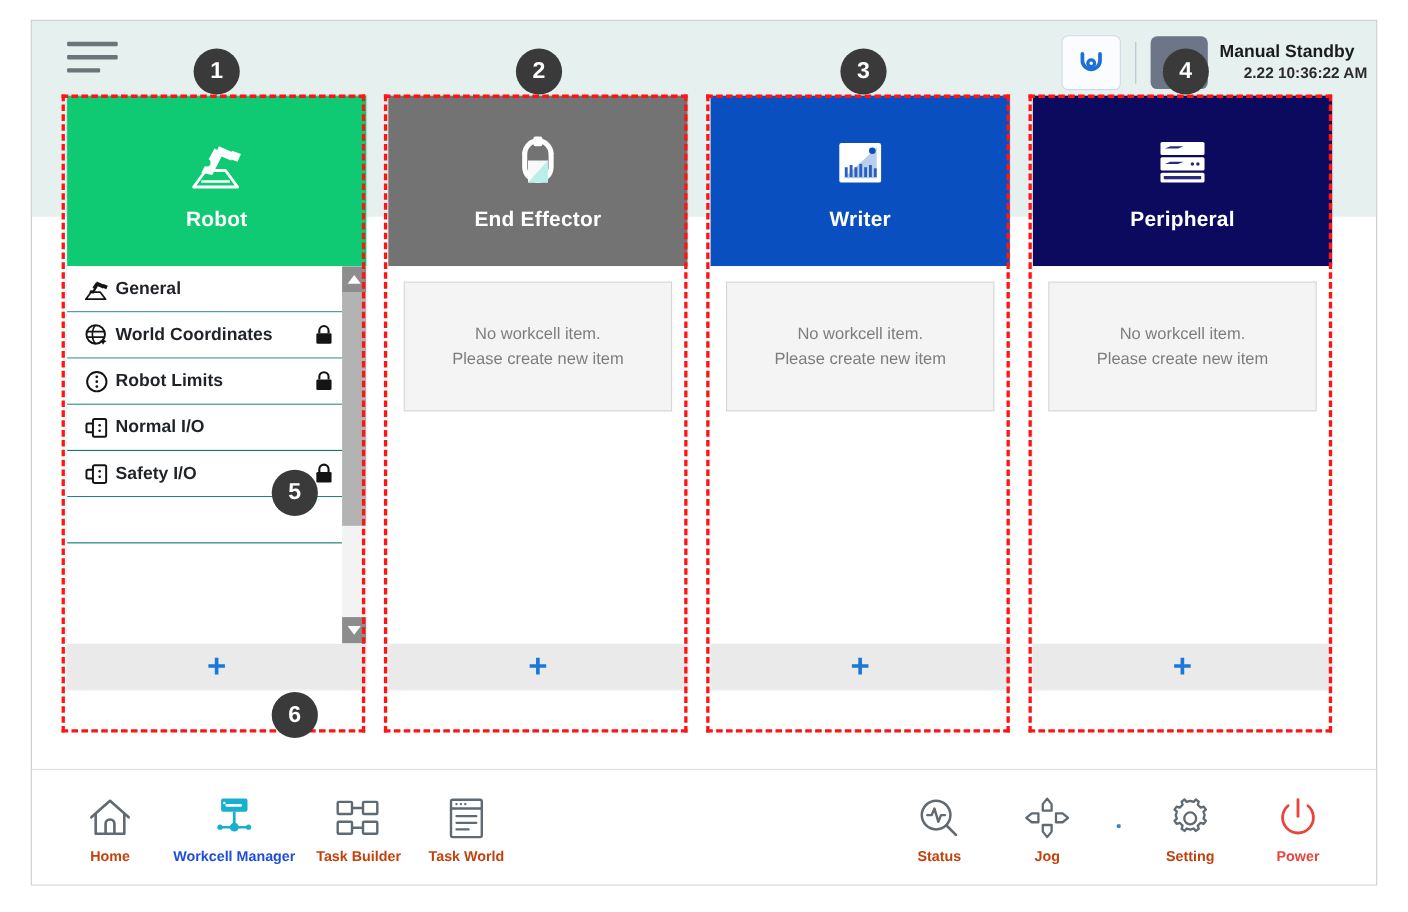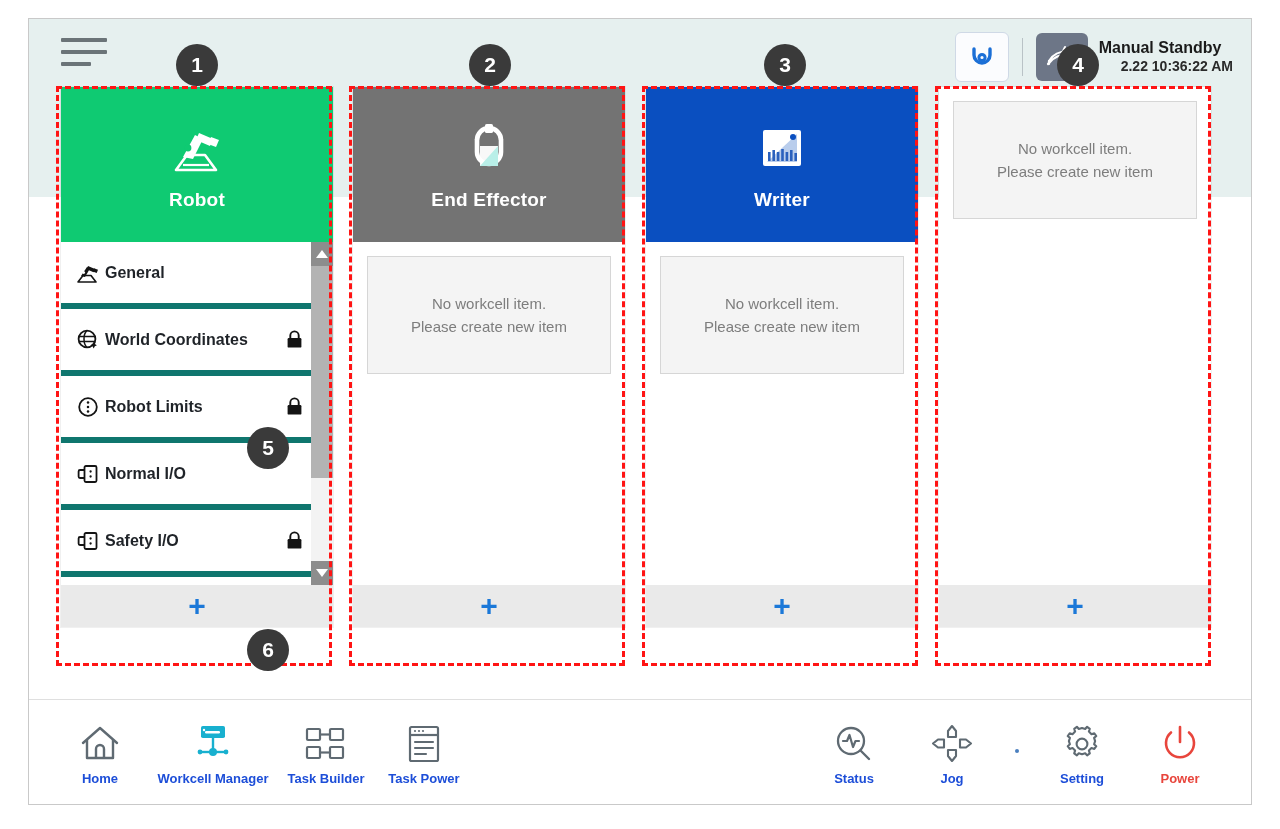--- a/index.html
+++ b/index.html
@@ -28,21 +28,21 @@
     position:absolute;left:32px;top:19px;width:46px;height:36px;
     cursor:pointer;
   }
   .hamburger i{display:block;height:4px;background:#6b7478;border-radius:1px;margin-bottom:8px;}
   .hamburger i:nth-child(1){width:46px;}
   .hamburger i:nth-child(2){width:46px;}
   .hamburger i:nth-child(3){width:30px;}
 
   
   .hdr-right{
-    position:absolute;right:18px;top:12px;display:flex;align-items:center;height:52px;
+    position:absolute;right:8px;top:12px;display:flex;align-items:center;height:52px;
   }
   .mode-btn{
     width:52px;height:48px;background:#fbfcfe;border:1px solid #cfd9e6;border-radius:6px;
     display:flex;align-items:center;justify-content:center;cursor:pointer;
   }
   .hdr-div{width:1px;height:38px;background:#b9c2c6;margin:0 13px;}
   .hand-btn{
     width:52px;height:48px;background:#6d7687;border-radius:6px;
     display:flex;align-items:center;justify-content:center;cursor:pointer;
   }
@@ -82,22 +82,22 @@
   .empty-box{
     margin:14px 14px 0 14px;height:116px;border:1px solid #d6d6d6;background:#f4f4f4;
     display:flex;flex-direction:column;align-items:center;justify-content:center;
     color:#7d7d7d;font-size:15px;line-height:1.55;text-align:center;
   }
 
   
   .list-wrap{position:absolute;inset:0;}
   .list{position:absolute;left:0;top:0;right:22px;bottom:0;overflow:hidden;}
   .list-item{
-    height:67px;display:flex;align-items:center;padding:0 8px 0 10px;
-    border-bottom:6px solid #0f766e;box-sizing:border-box;cursor:pointer;background:#fff;
+    height:42px;display:flex;align-items:center;padding:0 8px 0 10px;
+    border-bottom:1px solid #0f766e;box-sizing:border-box;cursor:pointer;background:#fff;
   }
   .li-icon{width:34px;flex:0 0 34px;display:flex;align-items:center;justify-content:center;}
   .li-label{flex:1 1 auto;font-size:16px;font-weight:bold;color:#1f2328;white-space:nowrap;}
   .li-lock{width:22px;flex:0 0 22px;display:flex;align-items:center;justify-content:flex-end;}
 
   
   .sbar{position:absolute;right:0;top:0;width:22px;bottom:0;background:#f3f3f3;}
   .sbar-btn{
     position:absolute;left:0;width:22px;height:24px;background:#8d8d8d;
     display:flex;align-items:center;justify-content:center;cursor:pointer;
@@ -117,21 +117,21 @@
     background:#ffffff;border-top:1px solid #dfdfdf;box-sizing:border-box;
     display:flex;align-items:center;
   }
   .nav-left{display:flex;margin-left:22px;}
   .nav-right{display:flex;margin-left:auto;margin-right:22px;align-items:center;}
   .nav-item{
     width:98px;display:flex;flex-direction:column;align-items:center;justify-content:center;
     cursor:pointer;user-select:none;
   }
   .nav-item .ni-icon{height:46px;display:flex;align-items:flex-end;justify-content:center;}
-  .nav-item .ni-label{margin-top:7px;font-size:13px;font-weight:bold;color:#1d4ed8;white-space:nowrap;}
+  .nav-item .ni-label{margin-top:7px;font-size:13px;font-weight:bold;color:#c2410c;white-space:nowrap;}
   .nav-item.active .ni-label{color:#1d4ed8;}
   .nav-item.power .ni-label{color:#e8453c;}
   .nav-item.wide{width:128px;}
   .nav-dot{width:4px;height:4px;border-radius:50%;background:#4a7fbf;margin:0 14px 2px 14px;}
 
   
   .anno{position:absolute;border:3px dashed #ff1414;box-sizing:border-box;pointer-events:none;}
   .badge{
     position:absolute;width:42px;height:42px;border-radius:50%;background:#3a3a3a;
     color:#ffffff;font-size:21px;font-weight:bold;
@@ -354,20 +354,35 @@
             <div>No workcell item.</div>
             <div>Please create new item</div>
           </div>
         </div>
         <div class="panel-foot">
           <span class="plus">+</span>
         </div>
       </div>
 
       <div class="panel p4">
+        <div class="panel-head" style="background:#0b0a5e;">
+          <div class="ph-icon">
+            <svg width="52" height="46" viewBox="0 0 52 46" aria-hidden="true">
+              <rect x="6" y="4" width="40" height="12" rx="1.4" fill="#ffffff"></rect>
+              <rect x="6" y="18" width="40" height="12" rx="1.4" fill="#ffffff"></rect>
+              <rect x="6" y="32" width="40" height="9" rx="1.4" fill="#ffffff"></rect>
+              <path d="M10 10 h12 l5 -2 h-12 Z" fill="#2b2a7a"></path>
+              <path d="M10 24 h12 l5 -2 h-12 Z" fill="#2b2a7a"></path>
+              <circle cx="35" cy="24" r="1.6" fill="#2b2a7a"></circle>
+              <circle cx="40" cy="24" r="1.6" fill="#2b2a7a"></circle>
+              <rect x="9" y="35" width="34" height="3" fill="#2b2a7a"></rect>
+            </svg>
+          </div>
+          <div class="ph-label">Peripheral</div>
+        </div>
         <div class="panel-body">
           <div class="empty-box">
             <div>No workcell item.</div>
             <div>Please create new item</div>
           </div>
         </div>
         <div class="panel-foot">
           <span class="plus">+</span>
         </div>
       </div>
@@ -422,21 +437,21 @@
           <span class="ni-icon">
             <svg width="40" height="40" viewBox="0 0 40 40" aria-hidden="true">
               <rect x="6" y="3" width="28" height="34" rx="1.6" fill="none" stroke="#5f6a72" stroke-width="2.2"></rect>
               <path d="M6 11 H34" stroke="#5f6a72" stroke-width="2.2"></path>
               <circle cx="11" cy="7" r="1.1" fill="#5f6a72"></circle>
               <circle cx="15" cy="7" r="1.1" fill="#5f6a72"></circle>
               <circle cx="19" cy="7" r="1.1" fill="#5f6a72"></circle>
               <path d="M11 18 H29 M11 24 H29 M11 30 H22" stroke="#5f6a72" stroke-width="2.1" stroke-linecap="round"></path>
             </svg>
           </span>
-          <span class="ni-label">Task Power</span>
+          <span class="ni-label">Task World</span>
         </div>
 
       </div>
 
       <div class="nav-right">
 
         <div class="nav-item">
           <span class="ni-icon">
             <svg width="42" height="40" viewBox="0 0 42 40" aria-hidden="true">
               <circle cx="18" cy="17" r="13" fill="none" stroke="#5f6a72" stroke-width="2.3"></circle>

